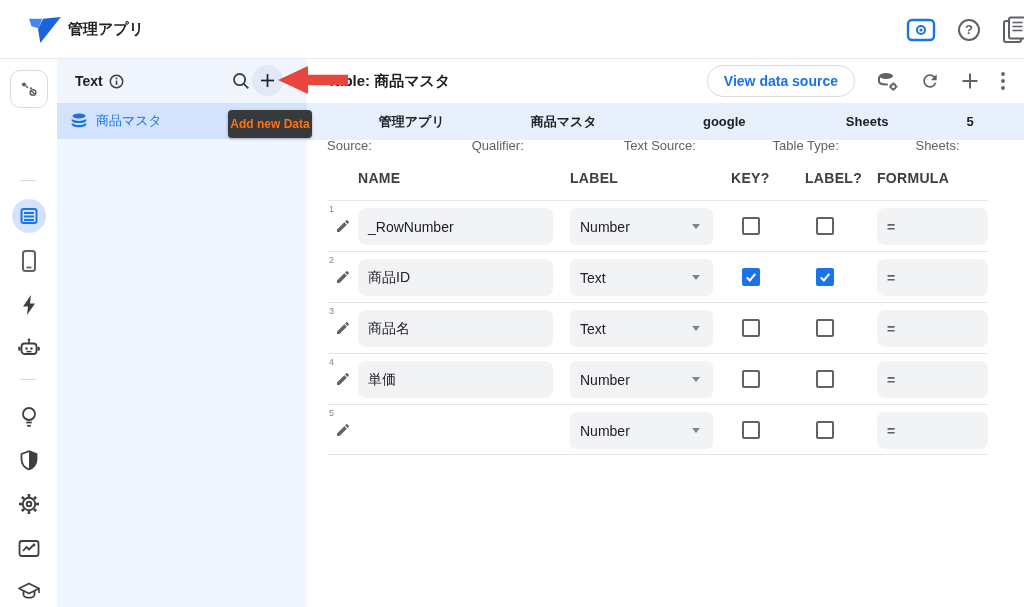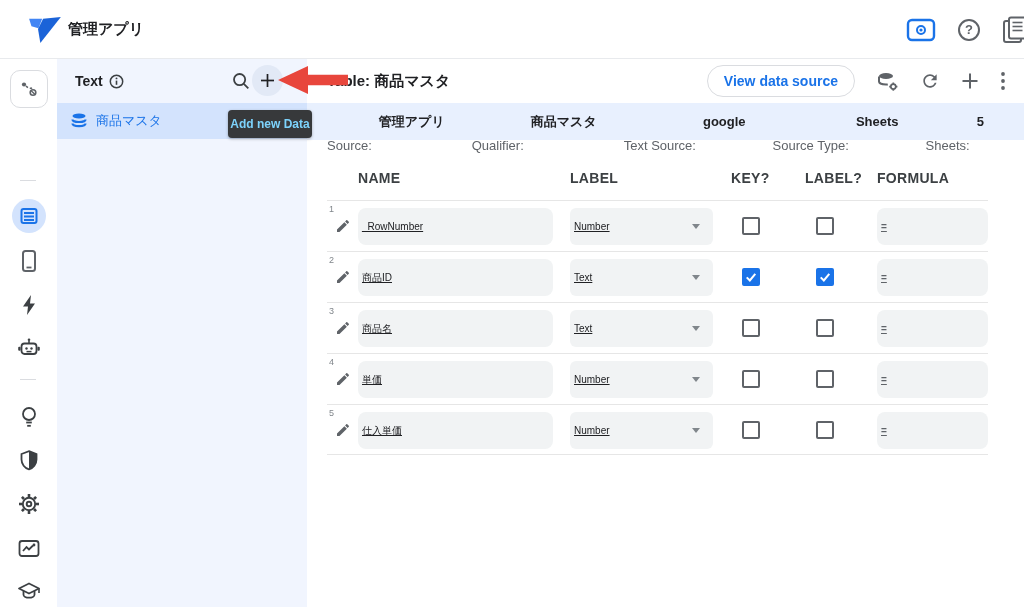--- a/index.html
+++ b/index.html
@@ -36,21 +36,21 @@
               font-size:14px; font-weight:bold; }
   .dp-search { position:absolute; left:174px; top:12px; width:20px; height:20px; }
   .dp-add { position:absolute; left:195px; top:6px; width:31px; height:31px; border-radius:50%;
             background:#e2e9f6; display:flex; align-items:center; justify-content:center; }
   .dp-item { position:absolute; left:0; top:44px; width:250px; height:36px; background:#d3e3fd;
              display:flex; align-items:center; padding-left:13px; gap:8px; }
   .dp-item-label { color:#1a73e8; font-size:13px; font-weight:500; }
 
   
   .tooltip { position:absolute; left:228px; top:110px; width:84px; height:28px; background:#37393b;
-             border-radius:4px; color:#7dd3fc; font-size:12px; font-weight:bold;
+             border-radius:4px; color:#f97316; font-size:12px; font-weight:bold;
              display:flex; align-items:center; justify-content:center; z-index:20;
              box-shadow:0 1px 3px rgba(0,0,0,.3); }
   .red-arrow { position:absolute; left:278px; top:66px; width:70px; height:28px; z-index:21; }
 
   
   .main { position:absolute; left:307px; top:59px; width:717px; height:548px; background:#fff; }
   .main-header { position:absolute; left:0; top:0; width:717px; height:44px; }
   .table-title { position:absolute; left:20px; top:0; height:44px; display:flex; align-items:center;
                  font-size:15px; font-weight:bold; white-space:nowrap; }
   .mh-right { position:absolute; right:18px; top:0; height:44px; display:flex; align-items:center; gap:21px; }
@@ -67,21 +67,21 @@
   .coltable { position:absolute; left:20px; top:81px; width:661px; }
   .colhead { position:relative; height:60px; font-size:14px; font-weight:bold; color:#3c4043; letter-spacing:.3px; }
   .colhead span { position:absolute; top:30px; }
   .h-name{left:31px} .h-type{left:243px} .h-key{left:404px} .h-label{left:478px} .h-formula{left:550px}
 
   .row { position:relative; height:51px; border-top:1px solid #e6e6e6; }
   .row:last-child { border-bottom:1px solid #e6e6e6; }
   .rownum { position:absolute; left:2px; top:3px; font-size:9px; color:#80868b; }
   .pencil { position:absolute; left:8px; top:17px; width:16px; height:16px; }
   .field { position:absolute; top:7px; height:37px; background:#f1f3f4; border-radius:8px;
-           display:flex; align-items:center; padding-left:4px; font-size:10px; color:#202124;text-decoration:underline; }
+           display:flex; align-items:center; padding-left:10px; font-size:14px; color:#202124; }
   .name-box { left:31px; width:195px; }
   .type-box { left:243px; width:143px;border-radius:6px; }
   .caret { position:absolute; right:13px; top:16px; width:0; height:0;
            border-left:4.5px solid transparent; border-right:4.5px solid transparent;
            border-top:5.5px solid #80868b; }
   .formula-box { left:550px; width:111px; color:#5f6368; font-weight:bold; }
   .cb { position:absolute; top:16px; width:18px; height:18px; border:2px solid #5f6368; border-radius:2px;
         background:#fff; display:flex; align-items:center; justify-content:center; }
   .key-cb { left:415px; } .label-cb { left:489px; }
   .cb svg { display:none; }
@@ -300,21 +300,21 @@
     <span class="info-label">Qualifier:</span>
     <span class="info-value">商品マスタ</span>
   </div>
 
   <div class="info-pair">
     <span class="info-label">Text Source:</span>
     <span class="info-value">google</span>
   </div>
 
   <div class="info-pair">
-    <span class="info-label">Source Type:</span>
+    <span class="info-label">Table Type:</span>
     <span class="info-value">Sheets</span>
   </div>
 
   <div class="info-pair">
     <span class="info-label">Sheets:</span>
     <span class="info-value">5</span>
   </div>
 </div>
 
     <div class="coltable">
@@ -404,21 +404,20 @@
       
     </div>
     <div class="field formula-box">=</div>
   </div>
 
   <div class="row">
     <span class="rownum">5</span>
     <svg class="pencil" viewBox="0 0 24 24">
       <path d="M3 17.25V21h3.75L17.81 9.94l-3.75-3.75L3 17.25zM20.71 7.04c.39-.39.39-1.02 0-1.41l-2.34-2.34c-.39-.39-1.02-.39-1.41 0l-1.83 1.83 3.75 3.75 1.83-1.83z" fill="#5f6368"></path>
     </svg>
-    <div class="field name-box">仕入単価</div>
     <div class="field type-box">
       <span>Number</span>
       <span class="caret"></span>
     </div>
     <div class="cb key-cb">
       
     </div>
     <div class="cb label-cb">
       
     </div>

